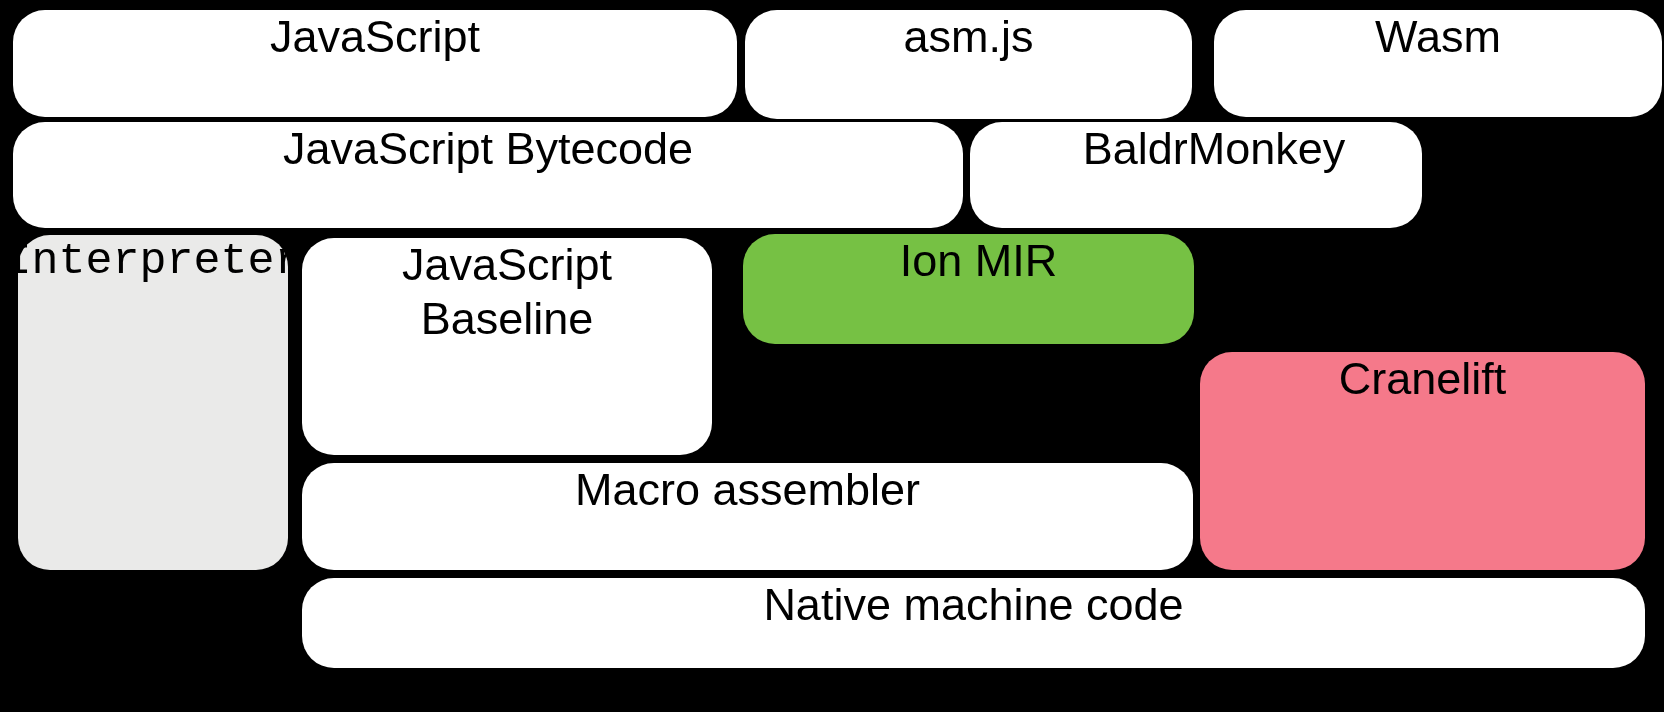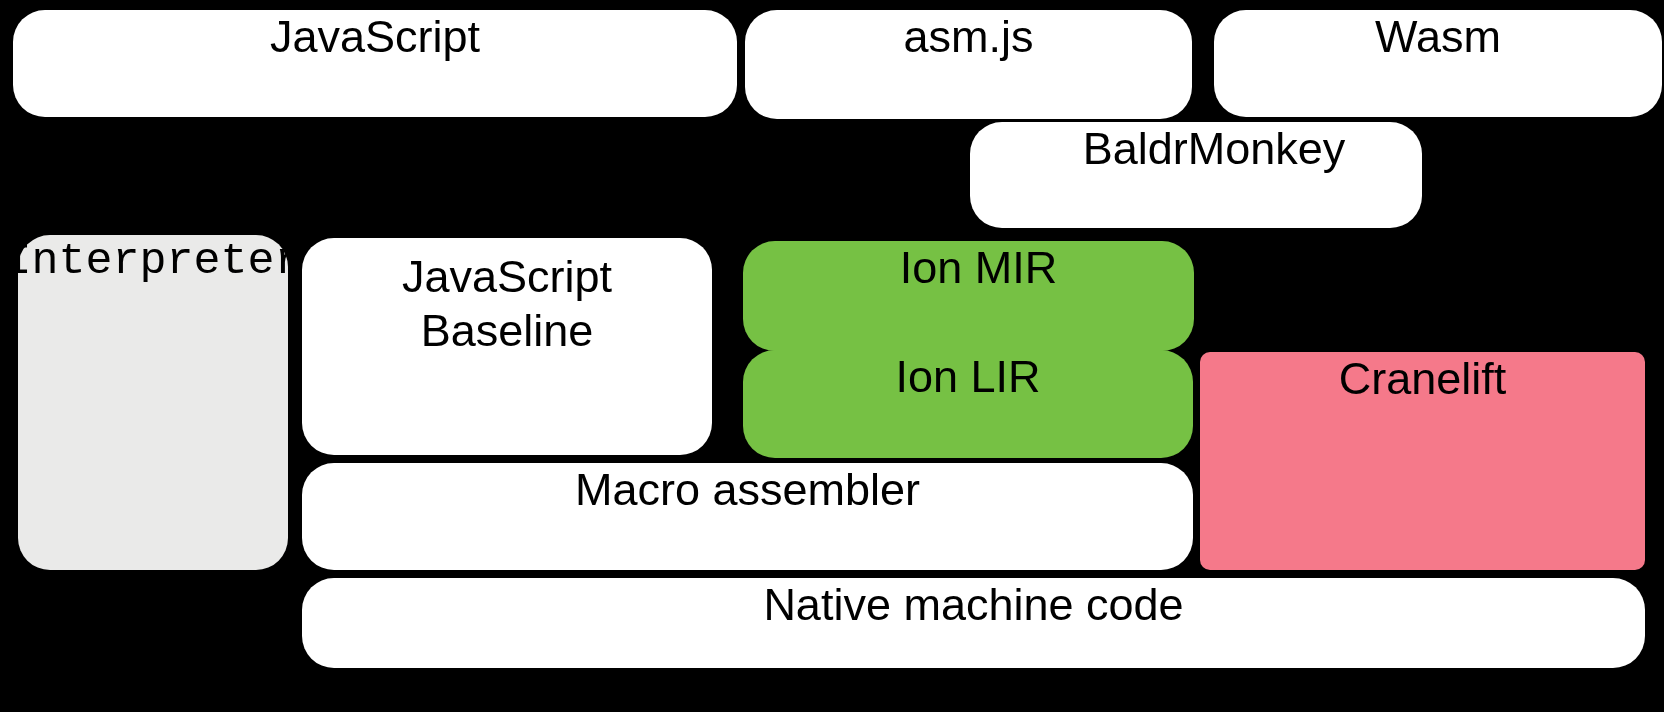--- a/index.html
+++ b/index.html
@@ -33,24 +33,24 @@
 
   
   #box-javascript      { left: 13px;   top: 10px;  width: 724px;  height: 107px; }
   #box-asmjs           { left: 745px;  top: 10px;  width: 447px;  height: 109px; }
   #box-wasm            { left: 1200px; top: 10px;  width: 448px;  height: 107px; margin-left: 14px; }
   
   #box-bytecode        { left: 13px;   top: 122px; width: 950px;  height: 106px; }
   #box-baldrmonkey     { left: 970px;  top: 122px; width: 452px;  height: 106px; padding-left: 36px; }
   
   #box-interpreter     { left: 18px;   top: 235px; width: 270px;  height: 335px; font-family: Liberation Mono, monospace; }
-  #box-baseline        { left: 302px;  top: 238px; width: 410px;  height: 217px; padding: 12px 30px; }
-  #box-ion-mir         { left: 743px;  top: 241px; width: 451px;  height: 110px; padding-left: 20px; }
+  #box-baseline        { left: 302px;  top: 238px; width: 410px;  height: 217px; padding: 0 30px; }
+  #box-ion-mir         { left: 743px;  top: 234px; width: 451px;  height: 110px; padding-left: 20px; }
   #box-ion-lir         { left: 743px;  top: 350px; width: 450px;  height: 108px; }
-  #box-cranelift       { left: 1200px; top: 352px; width: 445px;  height: 218px; border-radius: 10px; }
+  #box-cranelift       { left: 1200px; top: 352px; width: 445px;  height: 218px; }
   
   #box-macro-assembler { left: 302px;  top: 463px; width: 891px;  height: 107px; }
   #box-native-code     { left: 302px;  top: 578px; width: 1343px; height: 90px; }
 </style>
 </head>
 <body>
 
 <div id="canvas">
 
   <div class="box white" id="box-javascript">
@@ -58,40 +58,40 @@
   </div>
 
   <div class="box white" id="box-asmjs">
     <span>asm.js</span>
   </div>
 
   <div class="box white" id="box-wasm">
     <span>Wasm</span>
   </div>
 
+  <div class="box white" id="box-bytecode">
+    <span>JavaScript Bytecode</span>
+  </div>
 
   <div class="box white" id="box-baldrmonkey">
     <span>BaldrMonkey</span>
   </div>
 
   <div class="box gray" id="box-interpreter">
     <span>Interpreter</span>
   </div>
 
   <div class="box white" id="box-baseline">
     <span>JavaScript Baseline</span>
   </div>
 
   <div class="box green" id="box-ion-mir">
     <span>Ion MIR</span>
   </div>
 
-  <div class="box green" id="box-ion-lir">
-    <span>Ion LIR</span>
-  </div>
 
   <div class="box pink" id="box-cranelift">
     <span>Cranelift</span>
   </div>
 
   <div class="box white" id="box-macro-assembler">
     <span>Macro assembler</span>
   </div>
 
   <div class="box white" id="box-native-code">

